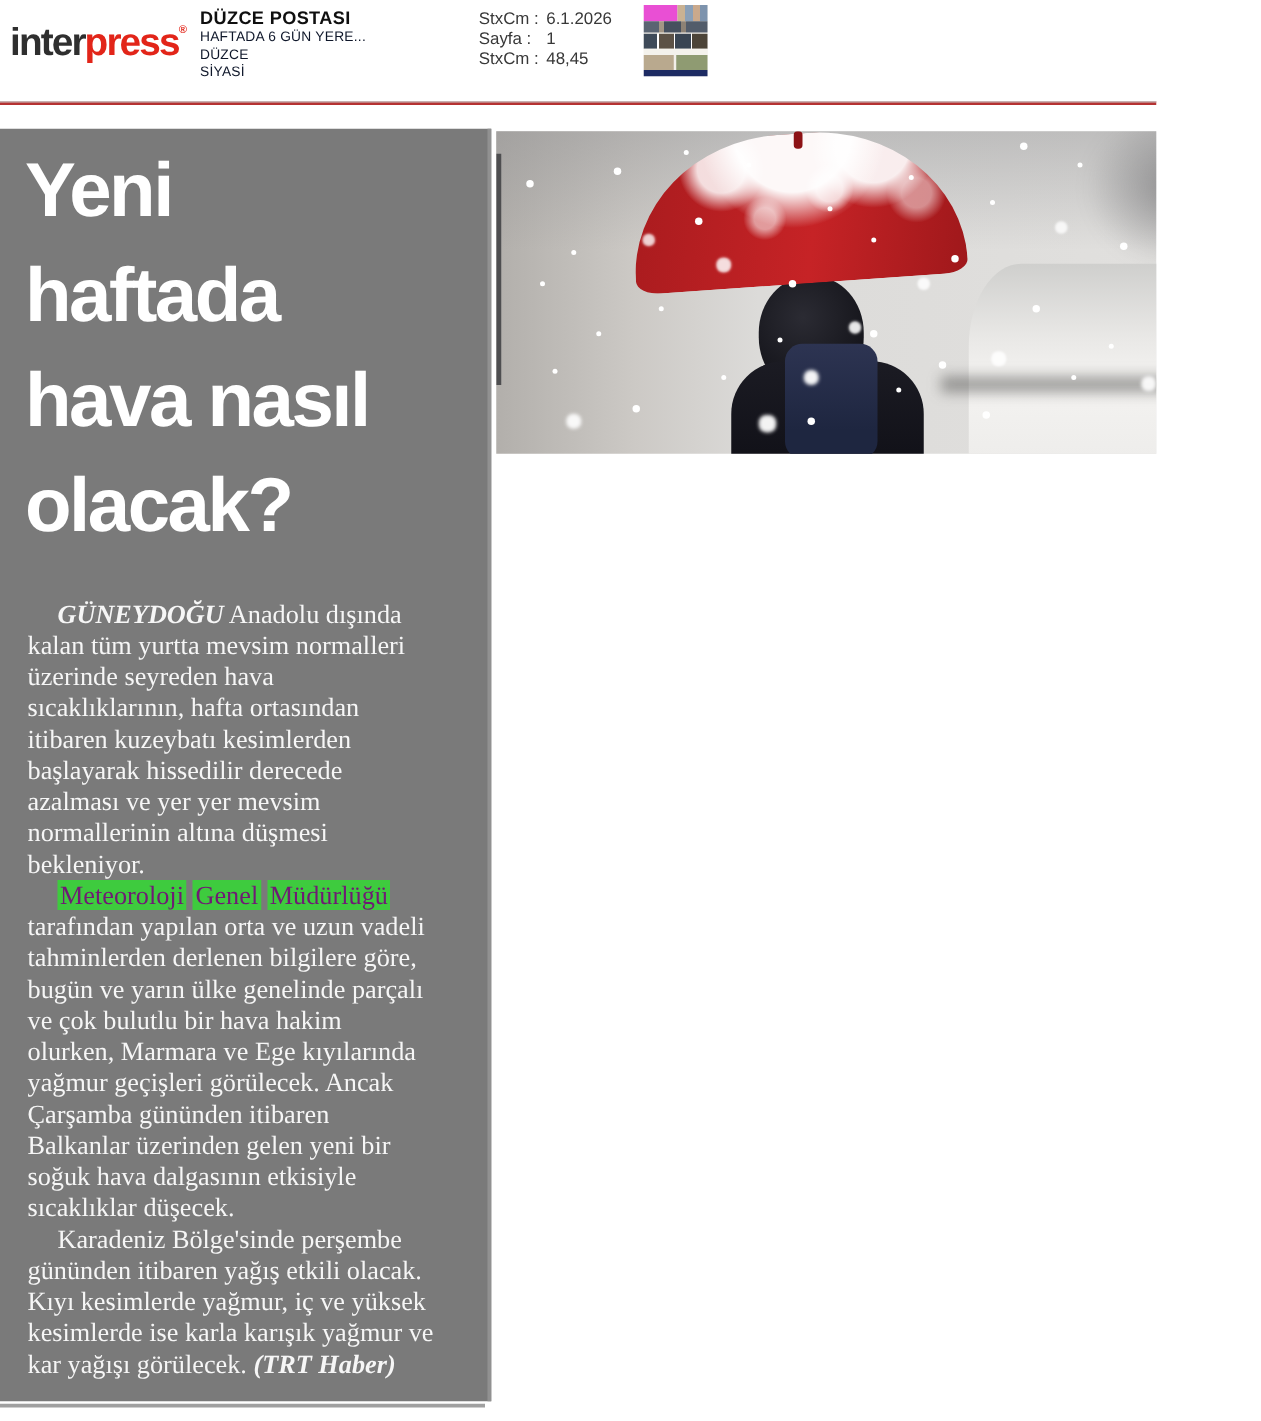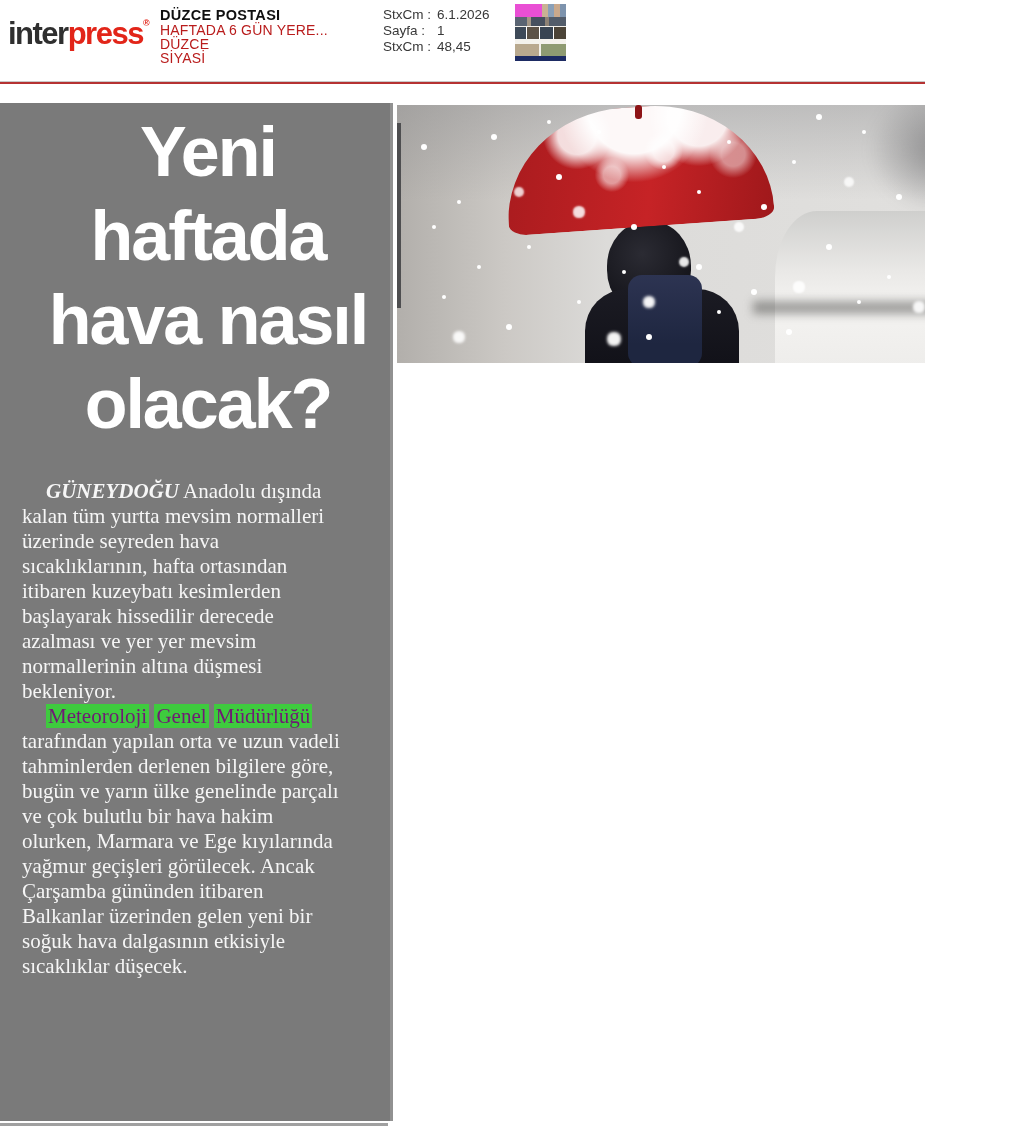--- a/index.html
+++ b/index.html
@@ -5,21 +5,21 @@
   html,body{margin:0;padding:0;background:#fff;}
   #screen{position:relative;width:925px;height:1137px;background:#fff;overflow:hidden;
           font-family:"Liberation Sans",sans-serif;}
   
   .logo{position:absolute;left:8px;top:6px;font-weight:700;font-size:31px;letter-spacing:-1.5px;line-height:34px;}
   .logo .l1{color:#2f2f2f;}
   .logo .l2{color:#e22519;}
   .logo sup{font-size:9px;color:#e22519;letter-spacing:0;vertical-align:18px;}
   .pub{position:absolute;left:160px;top:7px;}
   .pub-name{font-size:14.5px;font-weight:700;color:#0f0f0f;letter-spacing:.3px;line-height:16px;}
-  .pub-line{font-size:14px;color:#b91c1c;line-height:14px;letter-spacing:.2px;}
+  .pub-line{font-size:11px;color:#0f172a;line-height:14px;letter-spacing:.2px;}
   .meta{position:absolute;left:383px;top:7px;font-size:13.5px;color:#383838;line-height:16px;}
   .meta-row{white-space:nowrap;}
   .meta-label{display:inline-block;width:54px;}
   
   .thumb{position:absolute;left:515px;top:4px;width:51px;height:57px;background:#f2efe9;cursor:pointer;}
   .thumb .t1{position:absolute;left:0;top:0;width:27px;height:13px;background:#e94fd4;}
   .thumb .t1b{position:absolute;left:27px;top:0;width:24px;height:13px;
       background:linear-gradient(90deg,#c9b293 0 6px,#8aa0b8 6px 12px,#caa98c 12px 18px,#7d93ad 18px 24px);}
   .thumb .t2{position:absolute;left:0;top:13px;width:51px;height:9px;
       background:linear-gradient(90deg,#5a6472 0 12px,#a39685 12px 16px,#46505e 16px 30px,#8d8275 30px 34px,#525c6a 34px 51px);}
@@ -28,21 +28,21 @@
   .thumb .t4{position:absolute;left:0;top:35px;width:51px;height:5px;background:#f4f2ec;}
   .thumb .t5{position:absolute;left:0;top:40px;width:24px;height:12px;background:#b9a98e;}
   .thumb .t5b{position:absolute;left:26px;top:40px;width:25px;height:12px;background:#8f9b72;}
   .thumb .t6{position:absolute;left:0;top:52px;width:51px;height:5px;background:#1d2b63;}
   .rule{position:absolute;left:0;top:81px;width:1009px;height:2px;background:#b53232;border-top:1px solid #c9c9c9;}
   
   .gray-block{position:absolute;left:0;top:103px;width:390px;height:1018px;background:#7a7a7a;
               border-right:3px solid #919191;}
   .bottom-line{position:absolute;left:0;top:1123px;width:388px;height:3px;background:#a0a0a0;}
   .headline{position:absolute;left:20px;top:110px;width:376px;color:#fff;font-weight:700;
-            font-size:70px;line-height:84px;letter-spacing:-2px;white-space:pre-line;text-align:center;}
+            font-size:61px;line-height:84px;letter-spacing:-2px;white-space:pre-line;}
   .body-copy{position:absolute;left:0;top:479px;width:390px;box-sizing:border-box;padding:0 2px 0 22px;}
   .body-p{margin:0;text-indent:24px;font-family:"Liberation Serif",serif;font-size:21px;line-height:25px;
           color:#f6f6f6;white-space:pre-line;}
   .body-p .lead{font-weight:700;font-style:italic;}
   .hl{background:#3ecb3e;color:#701a75;padding:0 2px;}
   .credit{font-weight:700;font-style:italic;}
   
   .section-label{position:absolute;left:395px;top:102px;width:203px;height:23px;box-sizing:border-box;
       background:#fff;border:1px solid #9a9a9a;border-top:3px solid #3c3c3c;z-index:5;
       font-size:15.5px;color:#1c1c1c;padding:1px 0 0 9px;letter-spacing:.2px;}
@@ -149,20 +149,25 @@
 tarafından yapılan orta ve uzun vadeli
 tahminlerden derlenen bilgilere göre,
 bugün ve yarın ülke genelinde parçalı
 ve çok bulutlu bir hava hakim
 olurken, Marmara ve Ege kıyılarında
 yağmur geçişleri görülecek. Ancak
 Çarşamba gününden itibaren
 Balkanlar üzerinden gelen yeni bir
 soğuk hava dalgasının etkisiyle
 sıcaklıklar düşecek.</span></p>
+    <p class="body-p"><span>Karadeniz Bölge'sinde perşembe
+gününden itibaren yağış etkili olacak.
+Kıyı kesimlerde yağmur, iç ve yüksek
+kesimlerde ise karla karışık yağmur ve
+kar yağışı görülecek. </span><span class="credit">(TRT Haber)</span></p>
   </div>
 
 
   <div class="photo">
     <div class="trees"></div>
     <div class="car"></div>
     <div class="car-shadow"></div>
     <div class="hood"></div>
     <div class="torso"></div>
     <div class="backpack"></div>

